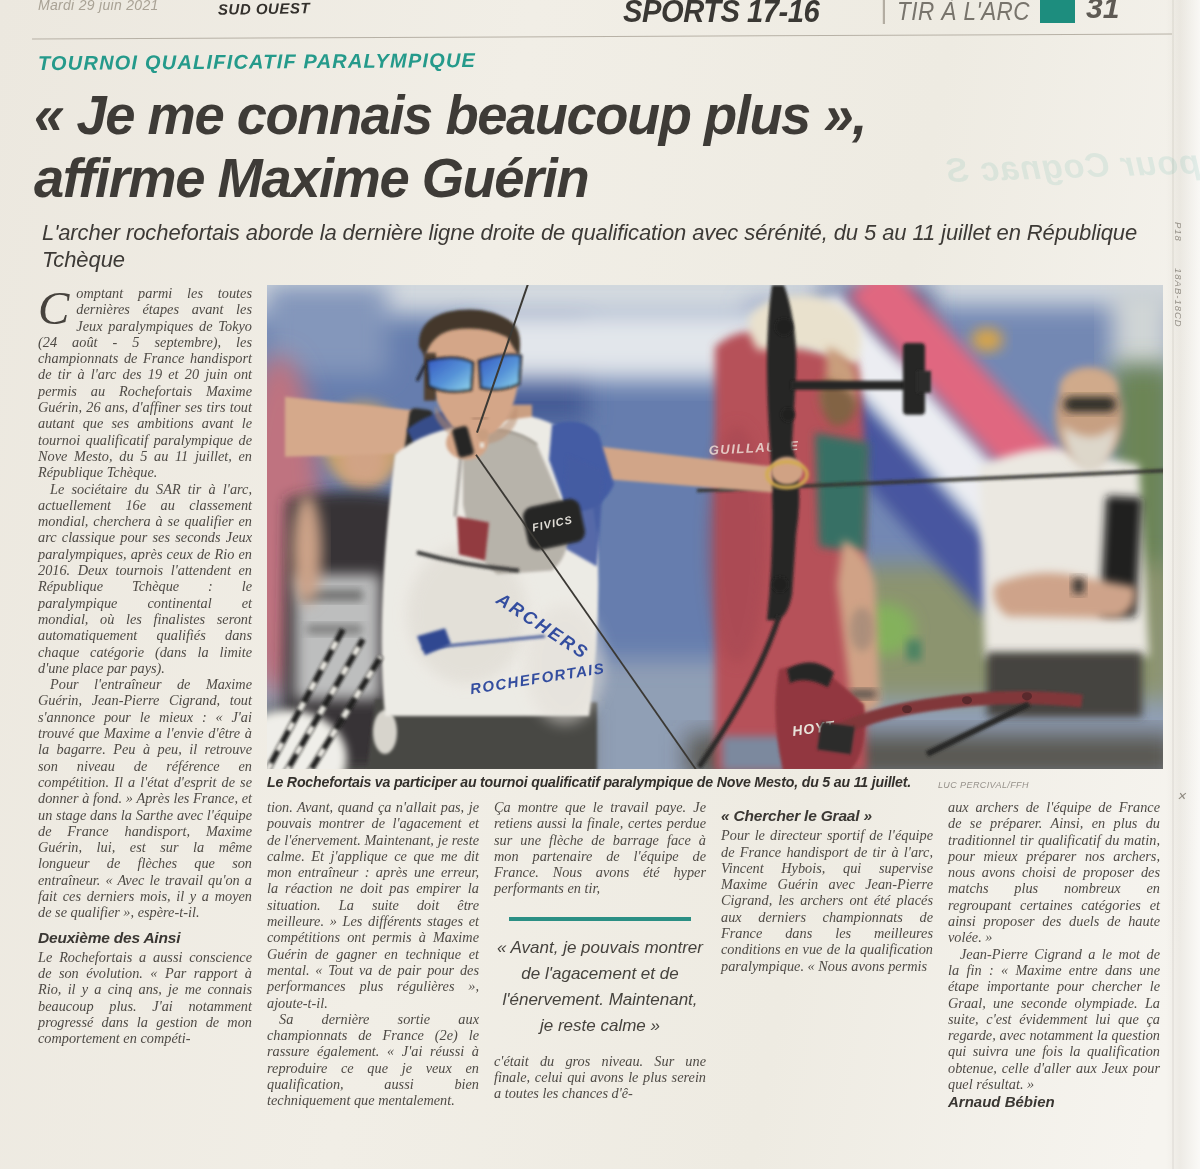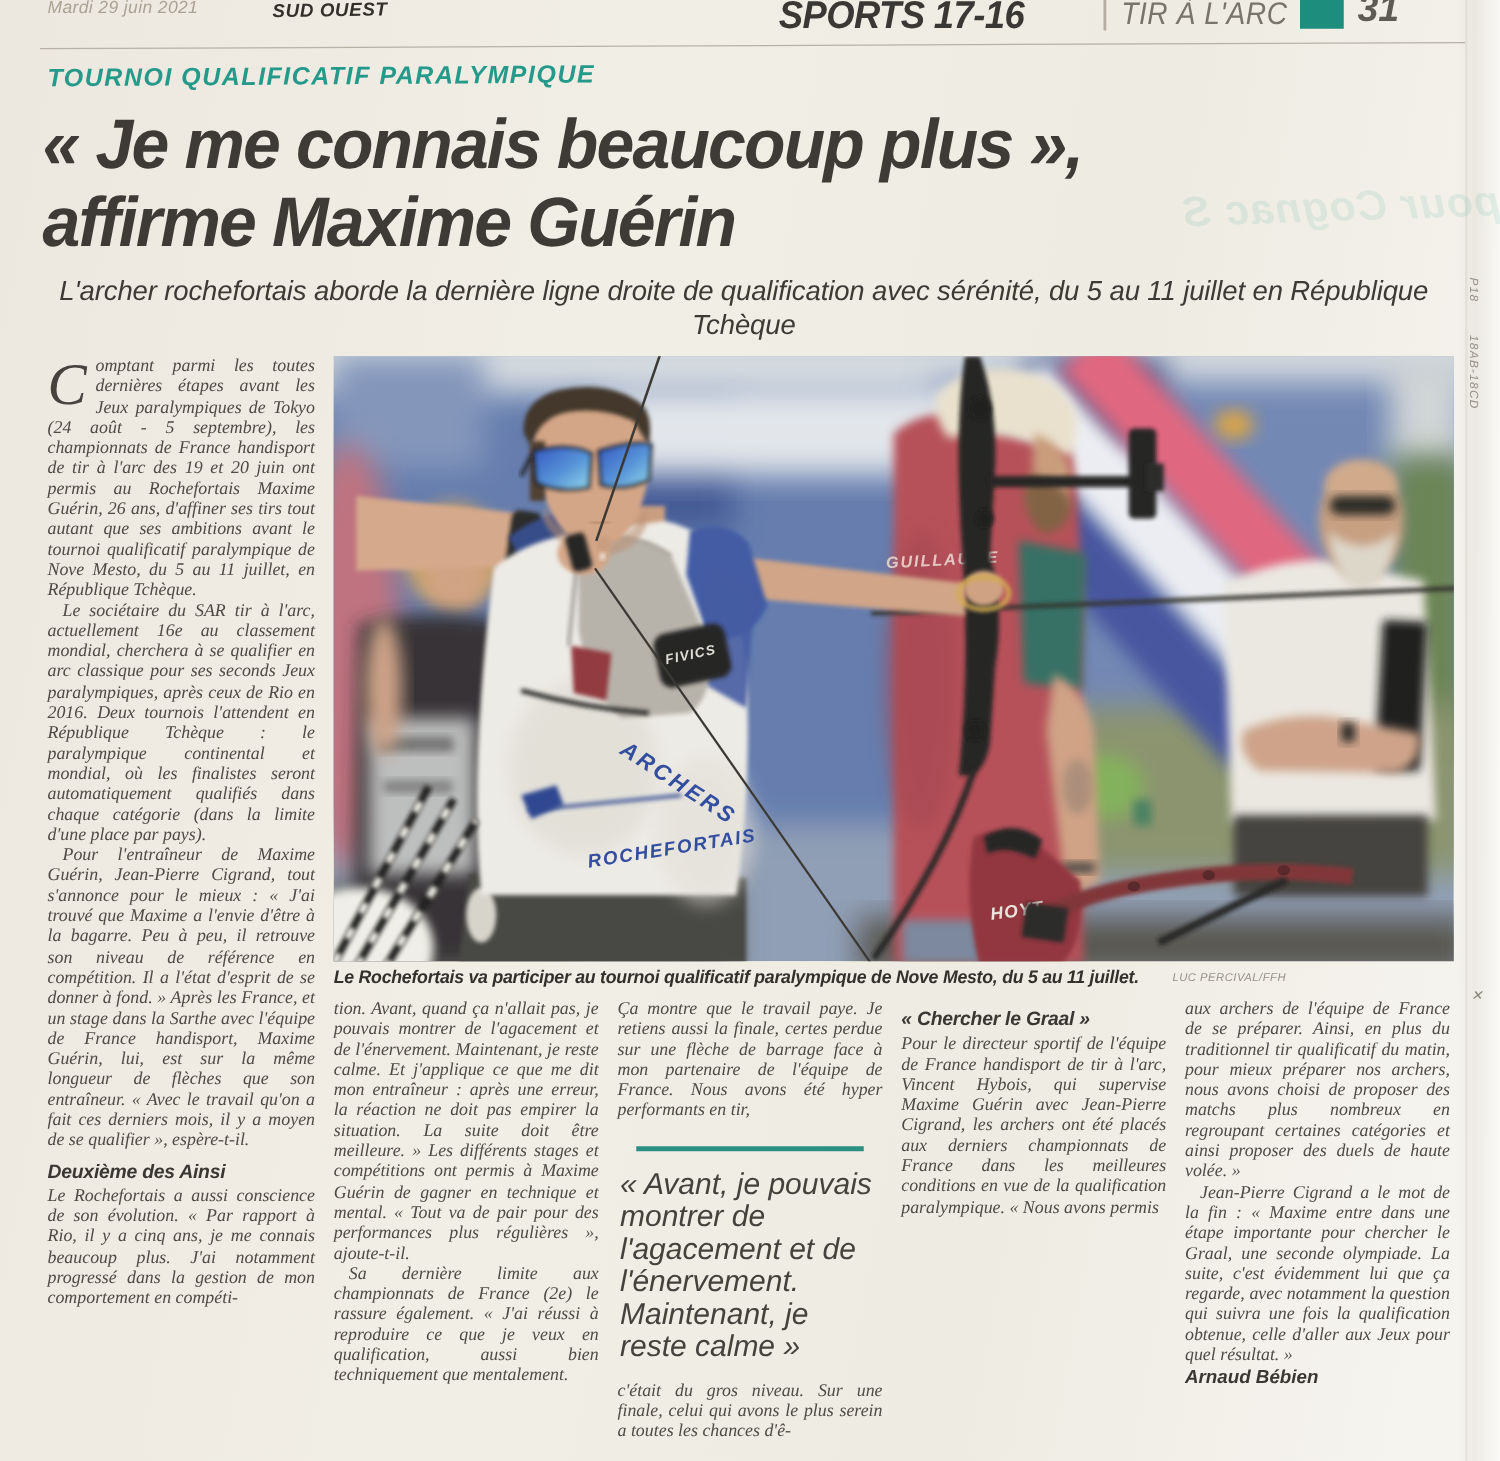--- a/index.html
+++ b/index.html
@@ -25,45 +25,45 @@
   .hdr-pagenum{position:absolute;left:1086px;top:-9px;font-size:30px;color:#5e5a54;font-weight:600;}
   .hdr-rule{position:relative;margin:0 28px 0 32px;height:1px;background:#b7b1a6;transform:rotate(-.25deg);}
   
   .ghost{position:absolute;left:870px;top:148px;width:330px;font-size:34px;font-weight:700;color:#2a9b8d;
     opacity:.10;transform:scaleX(-1) rotate(2deg);letter-spacing:1px;pointer-events:none;}
   
   .kicker{margin:15px 0 0 38px;font-size:20px;font-weight:700;color:#259a8b;letter-spacing:1.2px;
     transform:rotate(-.4deg);transform-origin:left;}
   h1{margin:8px 0 0 34px;font-size:56px;line-height:63px;font-weight:700;color:#3e3b37;
     letter-spacing:-1.5px;transform:scaleX(.97);transform-origin:left;width:1160px;}
-  .standfirst{margin:10px 0 0 30px;width:1130px;font-size:22px;line-height:27px;font-weight:500;
-    color:#3d3a36;letter-spacing:-.1px;text-align:center;}
+  .standfirst{margin:10px 0 0 42px;width:1130px;font-size:22px;line-height:27px;font-weight:500;
+    color:#3d3a36;letter-spacing:-.1px;}
   
   .body-area{display:flex;gap:15px;margin:12px 37px 0 38px;align-items:flex-start;}
   .colA{width:214px;flex:none;}
   .right-zone{width:896px;flex:none;}
   .bodytext{font-family:"Liberation Serif","DejaVu Serif",serif;font-size:14.3px;line-height:16.3px;
     text-align:justify;color:#4e4a45;}
   .bodytext p{margin:0;}
   .ind{text-indent:12px;}
   .colsub{font-family:"Liberation Sans",sans-serif;font-size:15.5px;font-weight:700;color:#3a3733;
     margin:9px 0 3px !important;letter-spacing:-.2px;}
   .dropcap{float:left;font-family:"Liberation Serif",serif;font-size:47px;line-height:40px;
     padding:3px 7px 0 0;color:#46423d;}
   figure{margin:0;}
   .photo-svg{display:block;width:896px;height:484px;}
-  figcaption{display:flex;align-items:center;gap:7px;margin:5px 0 9px 0;}
+  figcaption{display:flex;align-items:flex-end;gap:7px;margin:5px 0 9px 0;}
   .cap{font-size:14.6px;font-weight:700;color:#33302c;letter-spacing:-.2px;transform:scaleX(.97);transform-origin:left;white-space:nowrap;}
   .credit{font-size:9px;color:#96918a;letter-spacing:.4px;white-space:nowrap;}
   .cols4{display:flex;gap:15px;}
   .cols4 .col{width:212px;flex:none;}
   
   .pq-rule{width:86%;height:4px;background:#2b8f84;margin:20px auto 14px auto;}
-  .pullquote{font-family:"Liberation Sans",sans-serif;font-size:24px;line-height:26px;color:#45423d;
-    text-align:left;margin:0 2px 14px 2px !important;text-indent:0;}
+  .pullquote{font-family:"Liberation Sans",sans-serif;font-size:17px;line-height:26px;color:#45423d;
+    text-align:center;margin:0 2px 14px 2px !important;text-indent:0;}
   .byline{font-family:"Liberation Sans",sans-serif;font-size:15px;font-weight:700;color:#3a3733;margin-top:2px !important;}
   
   .vmark{position:absolute;writing-mode:vertical-rl;font-size:9.5px;color:#98938a;letter-spacing:1px;}
   .vmark1{right:16px;top:222px;}
   .vmark2{right:16px;top:268px;}
   .xmark{position:absolute;right:14px;top:790px;font-size:11px;color:#8d887f;}
 </style>
 </head>
 <body>
 
@@ -293,21 +293,21 @@
 
         <figcaption>
           <span class="cap">Le Rochefortais va participer au tournoi qualificatif paralympique de Nove Mesto, du 5 au 11 juillet.</span>
           <span class="credit">LUC PERCIVAL/FFH</span>
         </figcaption>
       </figure>
 
       <div class="cols4 bodytext">
         <div class="col">
           <p>tion. Avant, quand ça n'allait pas, je pouvais montrer de l'agacement et de l'énervement. Maintenant, je reste calme. Et j'applique ce que me dit mon entraîneur : après une erreur, la réaction ne doit pas empirer la situation. La suite doit être meilleure. » Les différents stages et compétitions ont permis à Maxime Guérin de gagner en technique et mental. « Tout va de pair pour des performances plus régulières », ajoute-t-il.</p>
-          <p class="ind">Sa dernière limite aux championnats de France (2e) le rassure également. « J'ai réussi à reproduire ce que je veux en qualification, aussi bien techniquement que mentalement.</p>
+          <p class="ind">Sa dernière sortie aux championnats de France (2e) le rassure également. « J'ai réussi à reproduire ce que je veux en qualification, aussi bien techniquement que mentalement.</p>
         </div>
         <div class="col">
           <p>Ça montre que le travail paye. Je retiens aussi la finale, certes perdue sur une flèche de barrage face à mon partenaire de l'équipe de France. Nous avons été hyper performants en tir,</p>
           <div class="pq-rule"></div>
           <p class="pullquote">« Avant, je pouvais montrer de l'agacement et de l'énervement. Maintenant, je reste calme »</p>
           <p>c'était du gros niveau. Sur une finale, celui qui avons le plus serein a toutes les chances d'ê-</p>
         </div>
         <div class="col">
           <p class="colsub">« Chercher le Graal »</p>
           <p>Pour le directeur sportif de l'équipe de France handisport de tir à l'arc, Vincent Hybois, qui supervise Maxime Guérin avec Jean-Pierre Cigrand, les archers ont été placés aux derniers championnats de France dans les meilleures conditions en vue de la qualification paralympique. « Nous avons permis</p>

